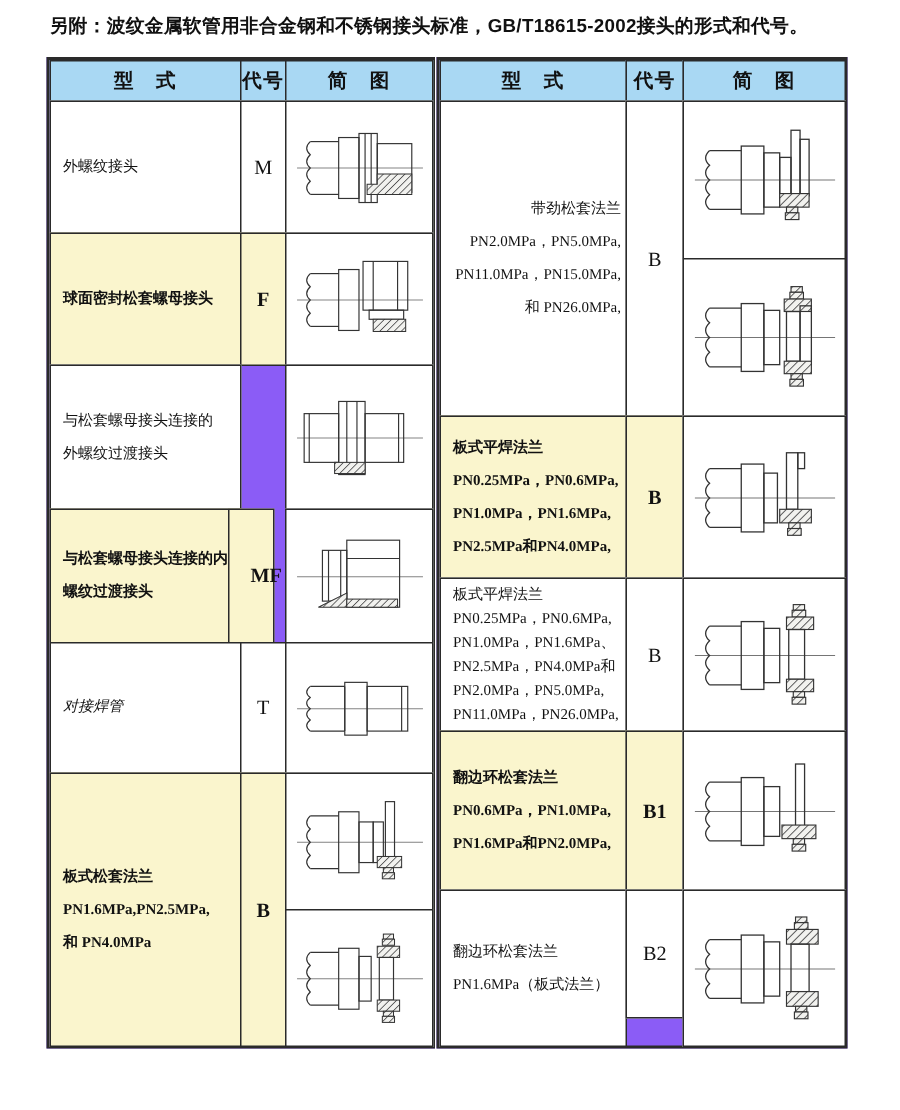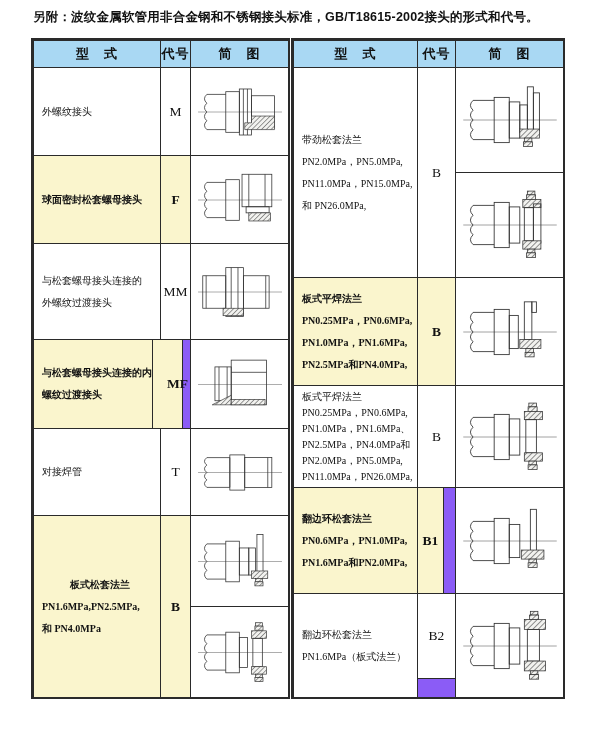--- a/index.html
+++ b/index.html
@@ -81,21 +81,20 @@
           <line x1="78" y1="10" x2="78" y2="58" stroke="#333" stroke-width="1.15"></line>
           <line x1="102" y1="10" x2="102" y2="58" stroke="#333" stroke-width="1.15"></line>
           <rect x="74" y="58" width="34" height="9" fill="none" stroke="#333" stroke-width="1.15"></rect>
           <rect x="78" y="67" width="32" height="12" fill="url(#hatch)" stroke="#333" stroke-width="1"></rect>
         </svg>
       </div>
       <div class="cell type" style="left: 0px; top: 203px; width: 128px; height: 97px;">
         <div class="" style="line-height: 22px;">与松套螺母接头连接的</div>
         <div class="" style="line-height: 22px;">外螺纹过渡接头</div>
       </div>
-      <div class="cell code" style="left: 127px; top: 203px; width: 31px; height: 97px;">MM</div>
       <div class="cell diag" style="left: 157px; top: 203px; width: 99px; height: 97px;">
         <svg class="fit" viewBox="0 0 130 96" width="88" height="88" preserveAspectRatio="xMidYMid meet">
           <line x1="3" y1="48" x2="127" y2="48" stroke="#666" stroke-width="0.8"></line>
           <rect x="10" y="24" width="34" height="48" fill="none" stroke="#333" stroke-width="1.15"></rect>
           <line x1="15" y1="24" x2="15" y2="72" stroke="#333" stroke-width="1.15"></line>
           <rect x="44" y="12" width="26" height="72" fill="none" stroke="#333" stroke-width="1.15"></rect>
           <line x1="52" y1="12" x2="52" y2="84" stroke="#333" stroke-width="1.15"></line>
           <line x1="62" y1="12" x2="62" y2="84" stroke="#333" stroke-width="1.15"></line>
           <rect x="70" y="24" width="38" height="48" fill="none" stroke="#333" stroke-width="1.15"></rect>
           <line x1="103" y1="24" x2="103" y2="72" stroke="#333" stroke-width="1.15"></line>
@@ -113,37 +112,37 @@
           <rect x="28" y="22" width="24" height="50" fill="none" stroke="#333" stroke-width="1.15"></rect>
           <line x1="34" y1="22" x2="34" y2="72" stroke="#333" stroke-width="1.15"></line>
           <line x1="46" y1="22" x2="46" y2="72" stroke="#333" stroke-width="1.15"></line>
           <rect x="52" y="12" width="52" height="66" fill="none" stroke="#333" stroke-width="1.15"></rect>
           <line x1="52" y1="30" x2="104" y2="30" stroke="#333" stroke-width="1.15"></line>
           <polygon points="24,78 52,64 52,78" fill="url(#hatch)" stroke="#333" stroke-width="1"></polygon>
           <rect x="52" y="70" width="50" height="8" fill="url(#hatch)" stroke="#333" stroke-width="1"></rect>
         </svg>
       </div>
       <div class="cell type" style="left: 0px; top: 388px; width: 128px; height: 88px;">
-        <div class="" style="line-height: 22px;">对接焊管</div>
+        <div class="" style="line-height: 22px; font-style: italic;">对接焊管</div>
       </div>
       <div class="cell code" style="left: 127px; top: 388px; width: 31px; height: 88px;">T</div>
       <div class="cell diag" style="left: 157px; top: 388px; width: 99px; height: 88px;">
         <svg class="fit" viewBox="0 0 130 96" width="88" height="79" preserveAspectRatio="xMidYMid meet">
           <line x1="3" y1="48" x2="127" y2="48" stroke="#666" stroke-width="0.8"></line>
           <path d="M16,26 q-7,5.5 0,11 q-7,5.5 0,11 q-7,5.5 0,11 q-7,5.5 0,11" fill="none" stroke="#333" stroke-width="1.15"></path>
           <line x1="16" y1="26" x2="50" y2="26" stroke="#333" stroke-width="1.15"></line>
           <line x1="16" y1="70" x2="50" y2="70" stroke="#333" stroke-width="1.15"></line>
           <line x1="50" y1="26" x2="50" y2="70" stroke="#333" stroke-width="1.15"></line>
           <rect x="50" y="22" width="22" height="52" fill="none" stroke="#333" stroke-width="1.15"></rect>
           <rect x="72" y="26" width="40" height="44" fill="none" stroke="#333" stroke-width="1.15"></rect>
           <line x1="106" y1="26" x2="106" y2="70" stroke="#333" stroke-width="1.15"></line>
         </svg>
       </div>
       <div class="cell type hl" style="left: 0px; top: 475px; width: 128px; height: 183px;">
-        <div class="" style="line-height: 22px; margin-left: 28px;">板式松套法兰</div>
+        <div class="" style="line-height: 22px;">板式松套法兰</div>
         <div class="" style="line-height: 22px;">PN1.6MPa,PN2.5MPa,</div>
         <div class="" style="line-height: 22px;">和 PN4.0MPa</div>
       </div>
       <div class="cell code hl" style="left: 127px; top: 475px; width: 31px; height: 183px;">B</div>
       <div class="cell diag" style="left: 157px; top: 475px; width: 99px; height: 92px;">
         <svg class="fit" viewBox="0 0 130 96" width="88" height="83" preserveAspectRatio="xMidYMid meet">
           <line x1="3" y1="48" x2="127" y2="48" stroke="#666" stroke-width="0.8"></line>
           <path d="M16,22 q-7,6.5 0,13 q-7,6.5 0,13 q-7,6.5 0,13 q-7,6.5 0,13" fill="none" stroke="#333" stroke-width="1.15"></path>
           <line x1="16" y1="22" x2="44" y2="22" stroke="#333" stroke-width="1.15"></line>
           <line x1="16" y1="74" x2="44" y2="74" stroke="#333" stroke-width="1.15"></line>
@@ -171,21 +170,21 @@
           <rect x="82" y="69" width="22" height="11" fill="url(#hatch)" stroke="#333" stroke-width="1"></rect>
           <rect x="88" y="80" width="10" height="5" fill="url(#hatch)" stroke="#333" stroke-width="1"></rect>
           <rect x="87" y="85" width="12" height="6" fill="url(#hatch)" stroke="#333" stroke-width="1"></rect>
         </svg>
       </div>
     </div>
     <div class="tbl" style="left: 291px; top: 38px; width: 270px; height: 657px;">
       <div class="cell hdr" style="left: 0px; top: 0px; width: 125px; height: 28px;">型　式</div>
       <div class="cell hdr" style="left: 124px; top: 0px; width: 39px; height: 28px;">代号</div>
       <div class="cell hdr" style="left: 162px; top: 0px; width: 109px; height: 28px;">简　图</div>
-      <div class="cell type" style="left: 0px; top: 27px; width: 125px; height: 211px;">
+      <div class="cell type" style="left: 0px; top: 27px; width: 125px; height: 211px; text-align: right;">
         <div class="" style="line-height: 22px;">带劲松套法兰</div>
         <div class="" style="line-height: 22px;">PN2.0MPa，PN5.0MPa,</div>
         <div class="" style="line-height: 22px;">PN11.0MPa，PN15.0MPa,</div>
         <div class="" style="line-height: 22px;">和 PN26.0MPa,</div>
       </div>
       <div class="cell code" style="left: 124px; top: 27px; width: 39px; height: 211px;">B</div>
       <div class="cell diag" style="left: 162px; top: 27px; width: 109px; height: 106px;">
         <svg class="fit" viewBox="0 0 130 96" width="98" height="92" preserveAspectRatio="xMidYMid meet">
           <line x1="3" y1="48" x2="127" y2="48" stroke="#666" stroke-width="0.8"></line>
           <path d="M16,22 q-7,6.5 0,13 q-7,6.5 0,13 q-7,6.5 0,13 q-7,6.5 0,13" fill="none" stroke="#333" stroke-width="1.15"></path>
@@ -265,21 +264,21 @@
           <rect x="84" y="69" width="24" height="11" fill="url(#hatch)" stroke="#333" stroke-width="1"></rect>
           <rect x="90" y="80" width="10" height="5" fill="url(#hatch)" stroke="#333" stroke-width="1"></rect>
           <rect x="89" y="85" width="12" height="6" fill="url(#hatch)" stroke="#333" stroke-width="1"></rect>
         </svg>
       </div>
       <div class="cell type hl" style="left: 0px; top: 447px; width: 125px; height: 107px;">
         <div class="" style="line-height: 22px;">翻边环松套法兰</div>
         <div class="" style="line-height: 22px;">PN0.6MPa，PN1.0MPa,</div>
         <div class="" style="line-height: 22px;">PN1.6MPa和PN2.0MPa,</div>
       </div>
-      <div class="cell code hl" style="left: 124px; top: 447px; width: 27px; height: 107px;">B1</div>
+      <div class="cell code hl" style="left: 124px; top: 447px; width: 39px; height: 107px;">B1</div>
       <div class="cell diag" style="left: 162px; top: 447px; width: 109px; height: 107px;">
         <svg class="fit" viewBox="0 0 130 96" width="98" height="92" preserveAspectRatio="xMidYMid meet">
           <line x1="3" y1="48" x2="127" y2="48" stroke="#666" stroke-width="0.8"></line>
           <path d="M16,22 q-7,6.5 0,13 q-7,6.5 0,13 q-7,6.5 0,13 q-7,6.5 0,13" fill="none" stroke="#333" stroke-width="1.15"></path>
           <line x1="16" y1="22" x2="44" y2="22" stroke="#333" stroke-width="1.15"></line>
           <line x1="16" y1="74" x2="44" y2="74" stroke="#333" stroke-width="1.15"></line>
           <rect x="44" y="18" width="20" height="60" fill="none" stroke="#333" stroke-width="1.15"></rect>
           <rect x="64" y="26" width="14" height="44" fill="none" stroke="#333" stroke-width="1.15"></rect>
           <rect x="92" y="6" width="8" height="60" fill="none" stroke="#333" stroke-width="1.15"></rect>
           <rect x="80" y="60" width="30" height="12" fill="url(#hatch)" stroke="#333" stroke-width="1"></rect>

